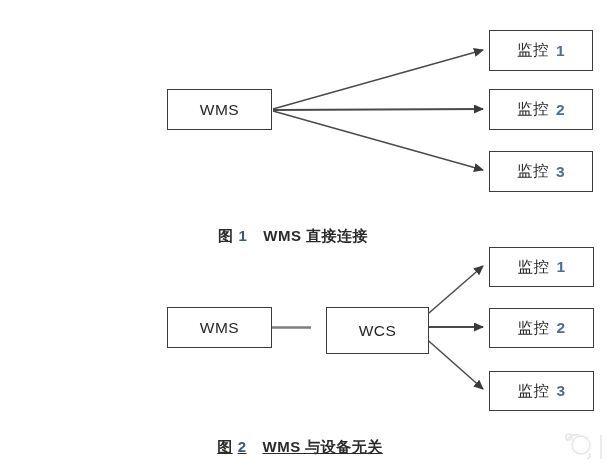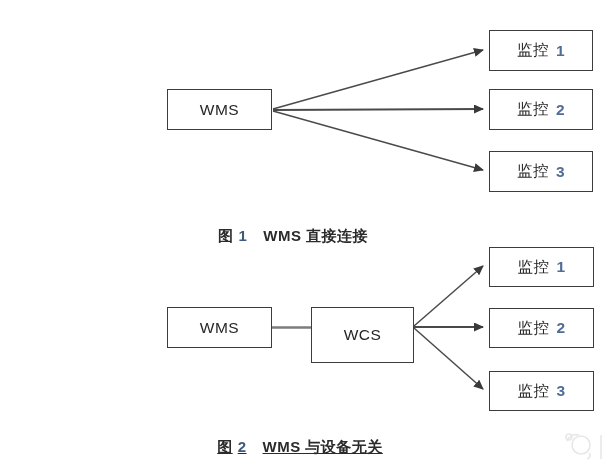--- a/index.html
+++ b/index.html
@@ -113,21 +113,21 @@
   </div>
 
   <div class="caption" style="left:293px; top:203px;margin-top:24px;">
     <span>图</span><span class="cap-num">1</span><span class="cap-text">WMS 直接连接</span>
   </div>
 
   <div class="node" style="left:167px; top:307px; width:105px; height:41px;">
     <span>WMS</span>
   </div>
 
-  <div class="node" style="left:311px; top:307px; width:103px; height:56px;">
+  <div class="node" style="left:326px; top:307px; width:103px; height:47px;">
     <span>WCS</span>
   </div>
 
   <div class="node" style="left:489px; top:247px; width:105px; height:40px;">
     <span>监控</span>
     <span class="num">1</span>
   </div>
 
   <div class="node" style="left:489px; top:308px; width:105px; height:40px;">
     <span>监控</span>

